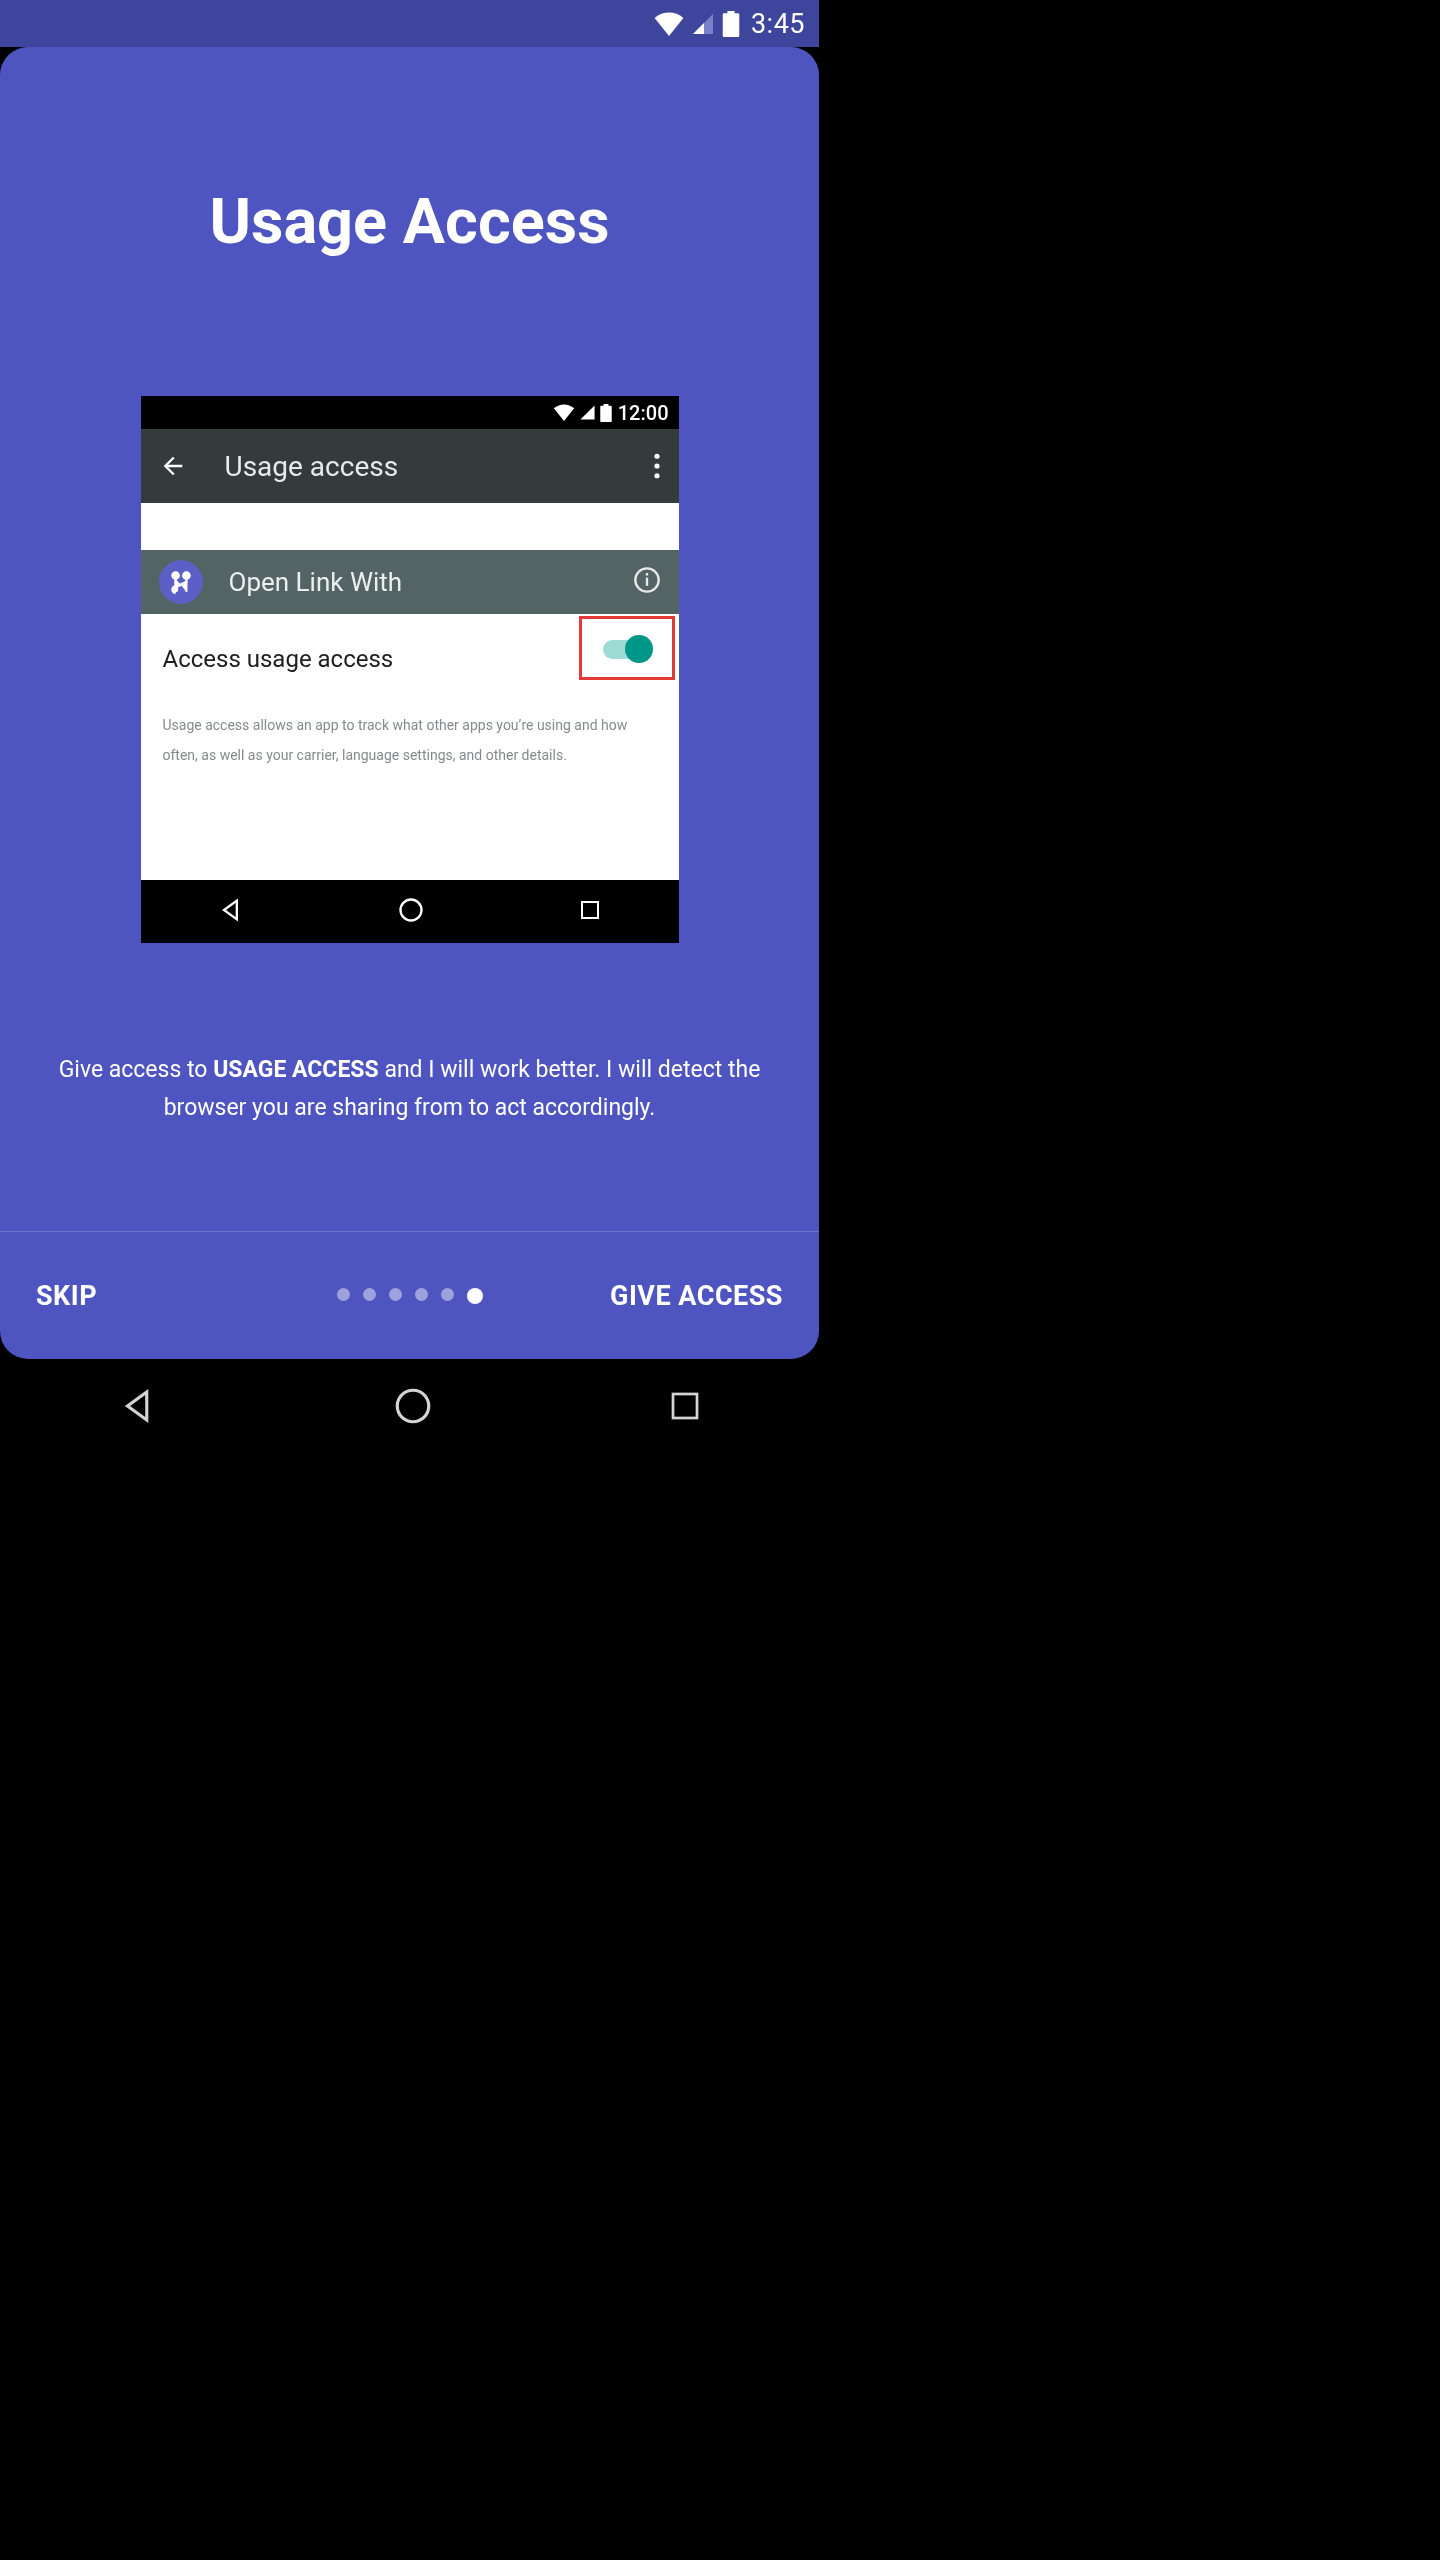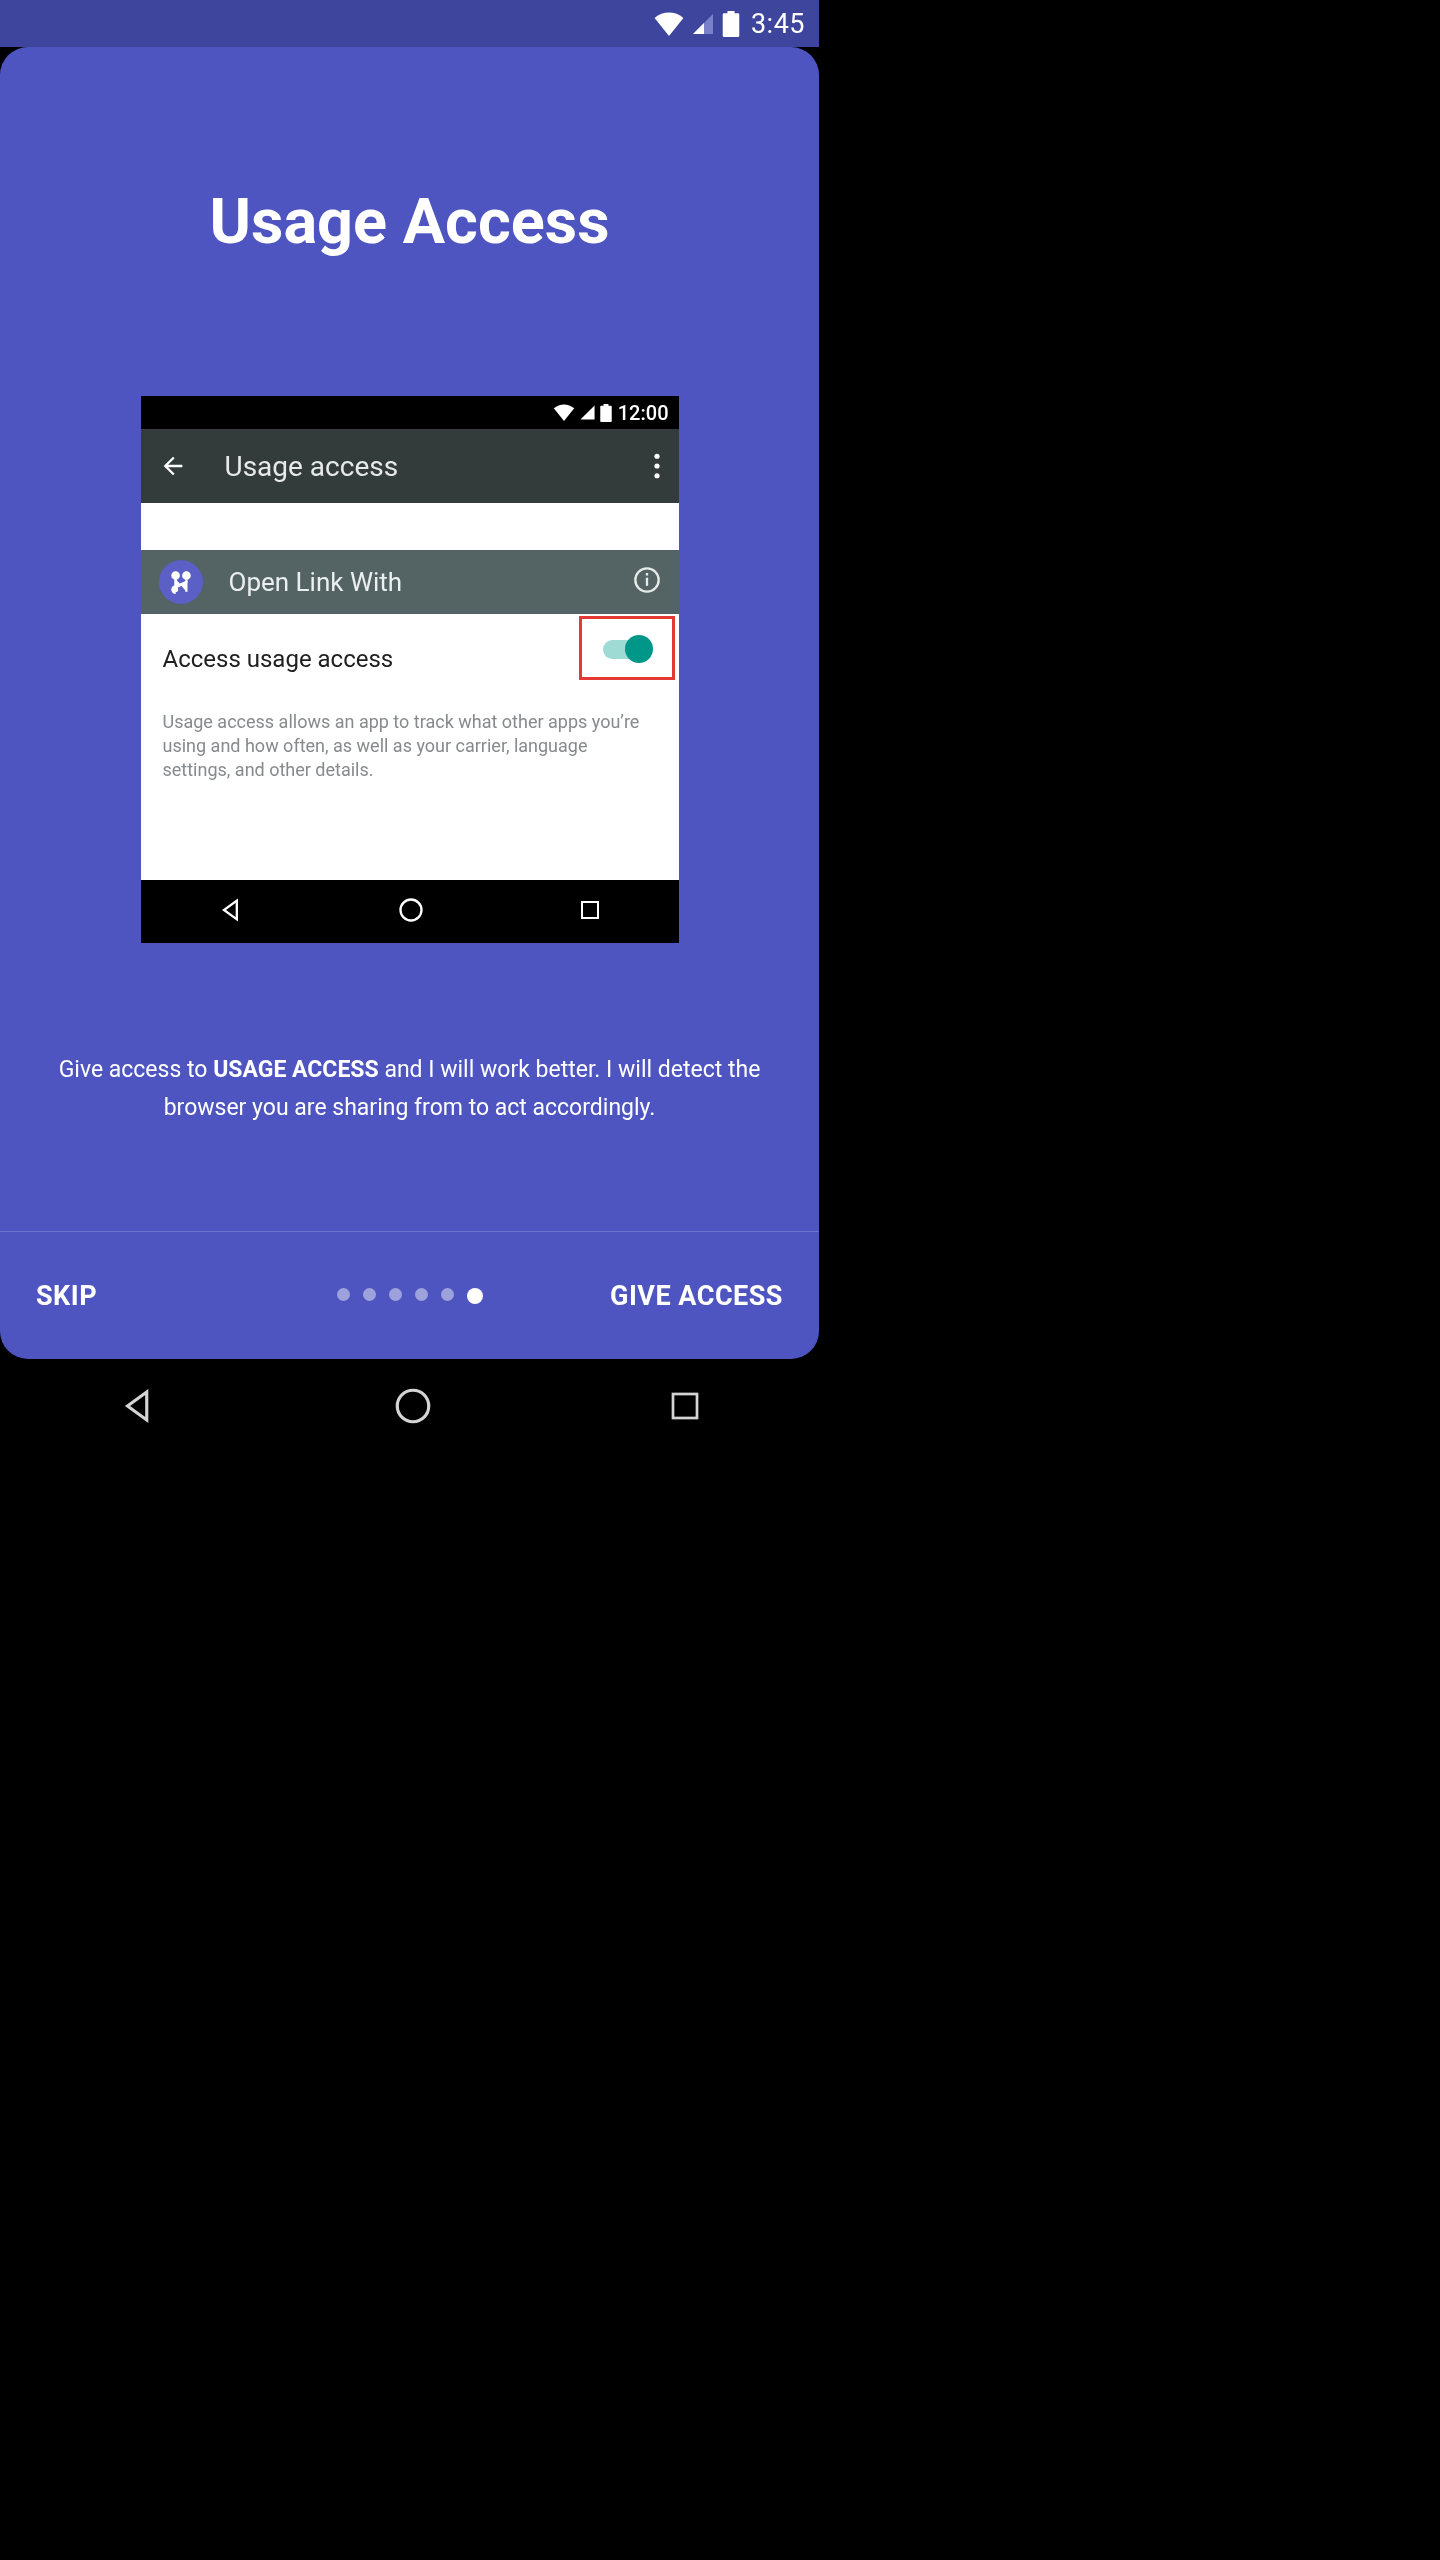--- a/index.html
+++ b/index.html
@@ -145,22 +145,22 @@
     content:"";
     position: absolute;
     right: -2px; top: -5px;
     width: 28px; height: 28px;
     background: #009688;
     border-radius: 50%;
   }
 
   .mock-desc {
     color: #878a8c;
-    font-size: 18px;
-    line-height: 24px;
+    font-size: 14px;
+    line-height: 30px;
     padding: 12px 22px 0 22px;
     height: 182px;
   }
 
   .mock-nav {
     height: 63px;
     background: #000;
     display: flex;
     justify-content: space-around;
     align-items: center;

